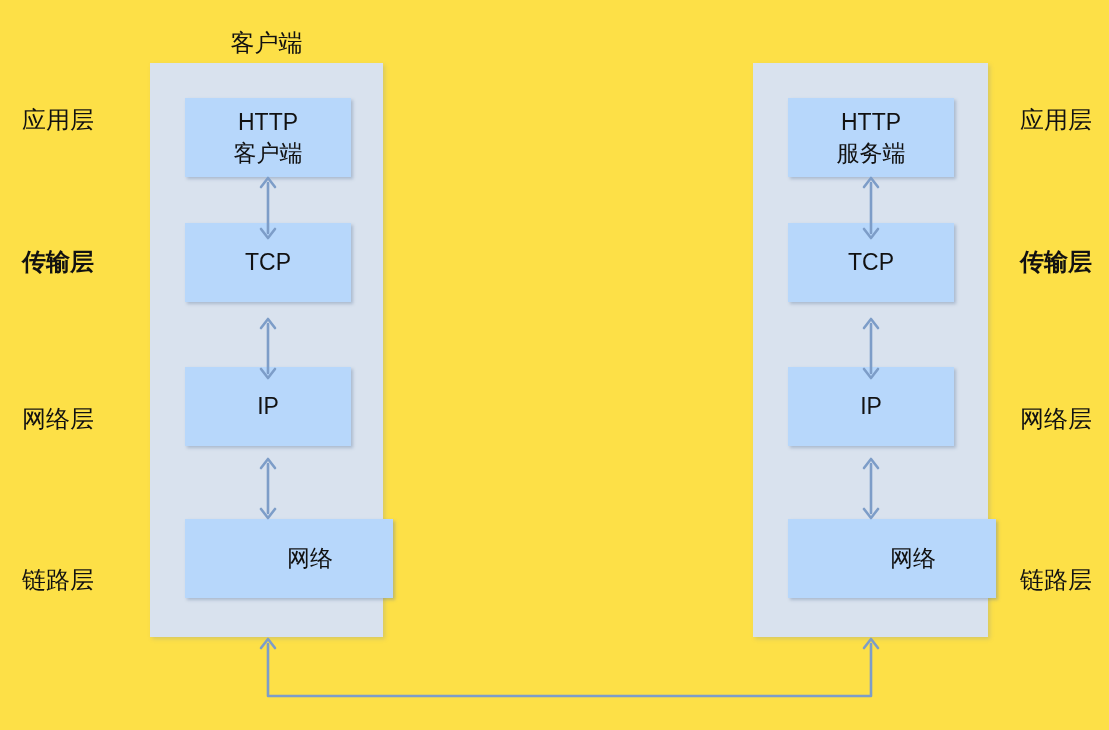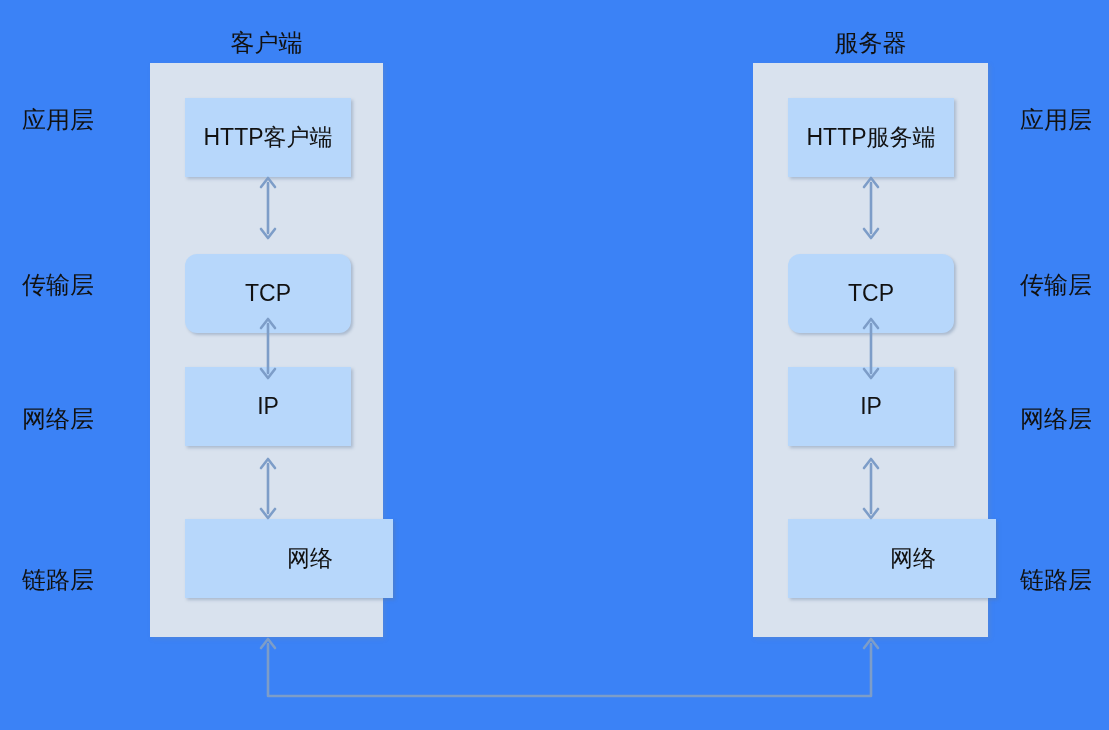--- a/index.html
+++ b/index.html
@@ -5,21 +5,21 @@
   html, body {
     margin: 0;
     padding: 0;
     background: #ffffff;
     font-family: "Liberation Sans", "DejaVu Sans", sans-serif;
   }
   .canvas {
     position: relative;
     width: 1109px;
     height: 730px;
-    background: #3b82f6;
+    background: #fde047;
     overflow: hidden;
     color: var(--text, #111111);
   }
   .col-title {
     position: absolute;
     top: 28px;
     height: 30px;
     line-height: 30px;
     text-align: center;
     font-size: 24px;
@@ -42,43 +42,43 @@
     position: absolute;
     height: 32px;
     line-height: 32px;
     font-size: 24px;
     color: var(--text, #111111);
     white-space: nowrap;
   }
   .layer-label.left  { left: 22px; }
   .layer-label.right { left: 1020px; }
   .layer-label.l0 { top: 104px; }
-  .layer-label.l1 { top: 269px; }
+  .layer-label.l1 { top: 246px; font-weight: bold; }
   .layer-label.l2 { top: 403px; }
   .layer-label.l3 { top: 564px; }
 
   .node-box {
     position: absolute;
     width: 166px;
     height: 79px;
     background: var(--box-fill, #b7d7fb);
     box-shadow: 2px 2px 3px rgba(95, 120, 155, 0.38);
     display: flex;
-    flex-direction: row;
+    flex-direction: column;
     align-items: center;
     justify-content: center;
     font-size: 23px;
     line-height: 31px;
     color: var(--text, #111111);
     text-align: center;
   }
   .node-box.client { left: 185px; }
   .node-box.server { left: 788px; }
   .node-box.r0 { top: 98px; }
-  .node-box.r1 { top: 254px; border-radius: 12px; }
+  .node-box.r1 { top: 223px; }
   .node-box.r2 { top: 367px; }
   .node-box.r3 { top: 519px; padding-left: 42px; }
 
   svg.overlay {
     position: absolute;
     left: 0;
     top: 0;
     pointer-events: none;
   }
   .arrow {
@@ -88,21 +88,20 @@
     stroke-linecap: round;
     stroke-linejoin: round;
   }
 </style>
 </head>
 <body>
 
 <div class="canvas">
 
   <div class="col-title client">客户端</div>
-  <div class="col-title server">服务器</div>
 
   <div class="layer-label left l0">应用层</div>
   <div class="layer-label left l1">传输层</div>
   <div class="layer-label left l2">网络层</div>
   <div class="layer-label left l3">链路层</div>
 
   <div class="layer-label right l0">应用层</div>
   <div class="layer-label right l1">传输层</div>
   <div class="layer-label right l2">网络层</div>
   <div class="layer-label right l3">链路层</div>

